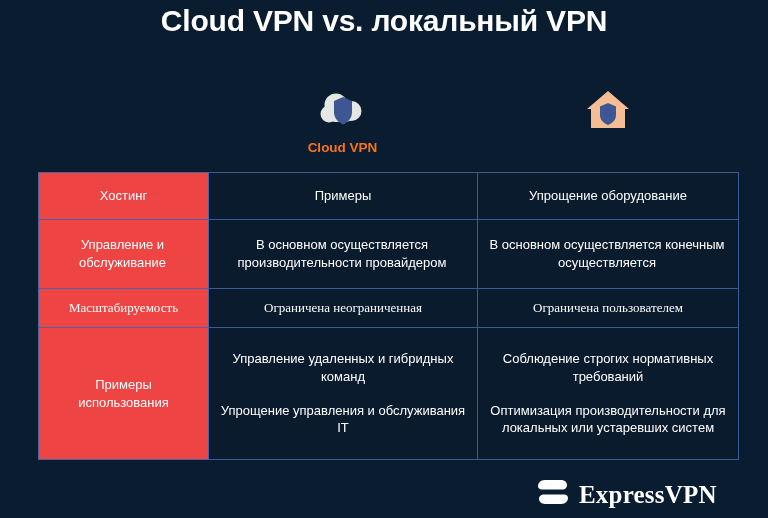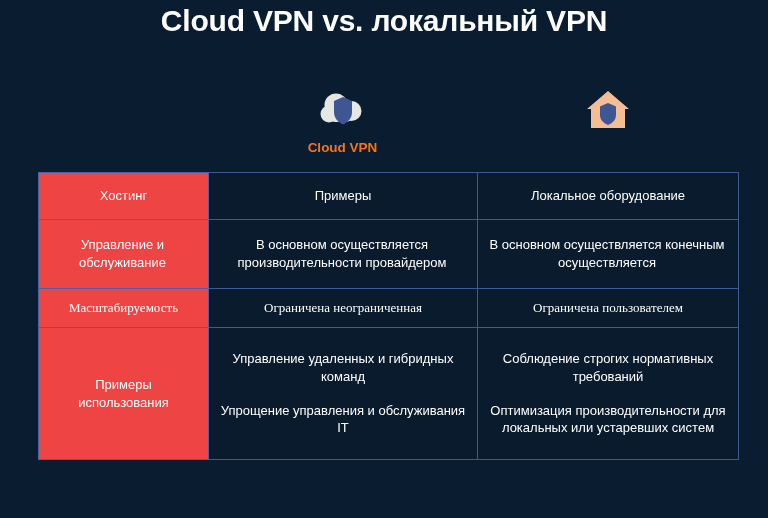--- a/index.html
+++ b/index.html
@@ -155,21 +155,21 @@
   <table class="table">
     <colgroup>
       <col class="col-a">
         <col class="col-b">
         <col class="col-c">
     </colgroup>
     <tbody>
       <tr class="row-1">
         <td class="rowhead">Хостинг</td>
         <td>Примеры</td>
-        <td>Локальное оборудование</td>
+        <td>Упрощение оборудование</td>
       </tr>
       <tr class="row-2">
         <td class="rowhead">Управление и обслуживание</td>
         <td>В основном осуществляется производительности провайдером</td>
         <td>В основном осуществляется конечным осуществляется</td>
       </tr>
       <tr class="row-3">
         <td class="rowhead">Масштабируемость</td>
         <td>Ограничена неограниченная</td>
         <td>Ограничена пользователем</td>
@@ -181,14 +181,23 @@
           <div class="cell-block">Упрощение управления и обслуживания IT</div>
         </td>
         <td>
           <div class="cell-block">Соблюдение строгих нормативных требований</div>
           <div class="cell-block">Оптимизация производительности для локальных или устаревших систем</div>
         </td>
       </tr>
     </tbody>
   </table>
 
+  <div class="footer-logo">
+    <span>
+      <svg width="34" height="30" viewBox="0 0 34 30" aria-hidden="true">
+        <path d="M9 3 L25 3 C29 3 31 5.6 31 8.2 C31 10.4 29.5 12 27.3 12.6 L6 12.6 C3.4 12.6 2 11 2 9 C2 6.6 4 3 9 3 Z" fill="#ffffff"></path>
+        <path d="M25 27 L9 27 C5 27 3 24.4 3 21.8 C3 19.6 4.5 18 6.7 17.4 L28 17.4 C30.6 17.4 32 19 32 21 C32 23.4 30 27 25 27 Z" fill="#ffffff"></path>
+      </svg>
+    </span>
+    <span class="wordmark">ExpressVPN</span>
+  </div>
 
 </div>
 
 </body></html>

